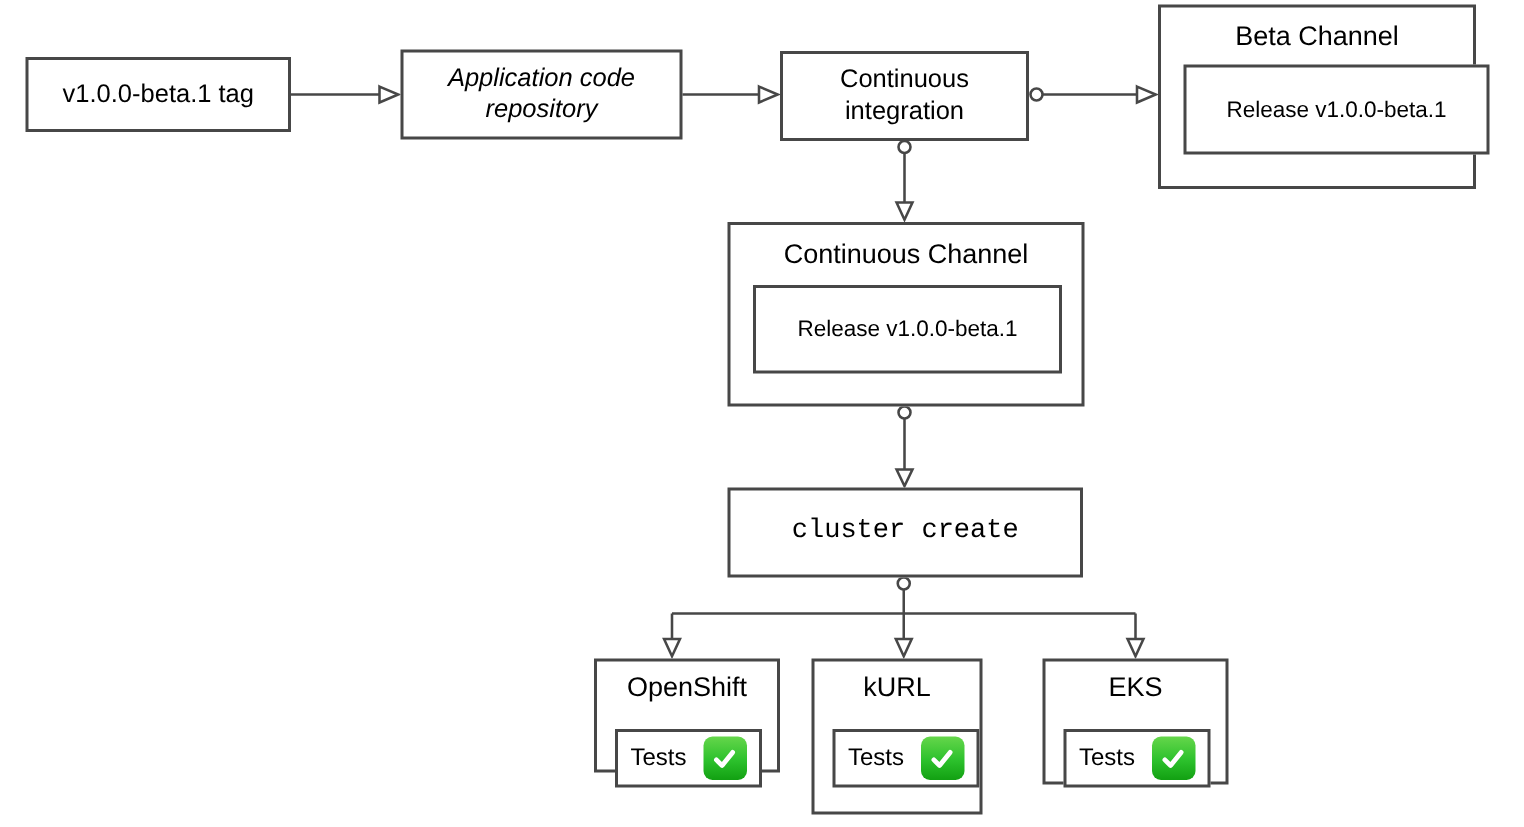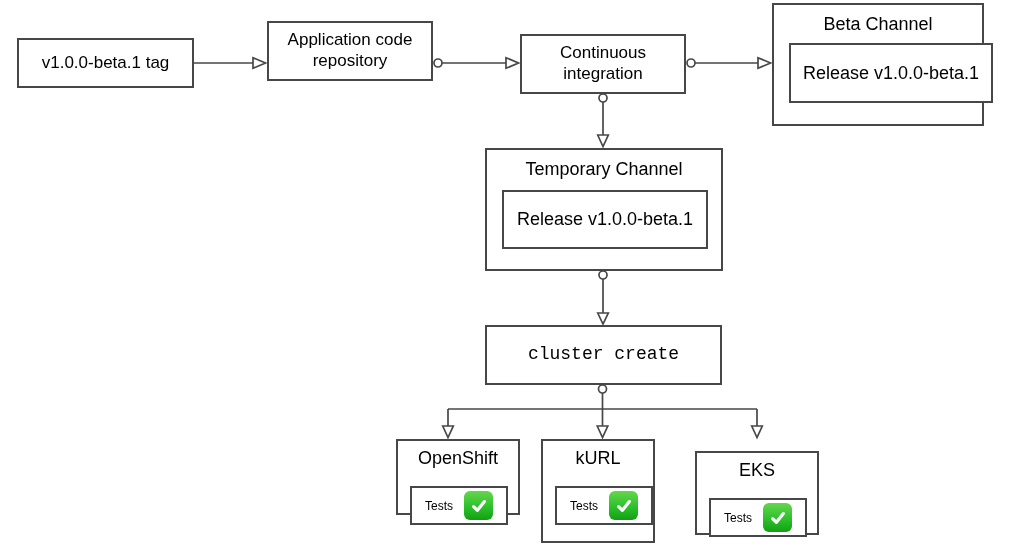--- a/index.html
+++ b/index.html
@@ -28,27 +28,27 @@
     position:absolute;box-sizing:border-box;background:#fff;
     border:2px solid var(--stroke);z-index:1;
   }
   .group-title{
     display:block;text-align:center;font-size:18px;line-height:1.2;
   }
   .inner-box{
     position:absolute;box-sizing:border-box;background:#fff;
     border:2px solid var(--stroke);
     display:flex;align-items:center;justify-content:center;
-    text-align:center;font-size:18px;
+    text-align:center;font-size:15px;
   }
   .mono{
     font-family:"Liberation Mono","DejaVu Sans Mono",monospace;
     font-weight:normal;font-size:18px;white-space:nowrap;
   }
-  .tests-box{gap:11px;font-size:12px;}
+  .tests-box{gap:11px;font-size:16px;}
   .check{
     width:29px;height:29px;border-radius:6px;flex:0 0 auto;
     background:linear-gradient(180deg,var(--check-top) 0%,#2cc12c 55%,var(--check-bottom) 100%);
     display:flex;align-items:center;justify-content:center;
   }
 </style>
 </head>
 <body>
 
 <div class="canvas">
@@ -95,39 +95,39 @@
       <path class="arrow" d="M442.7,426 L448,437.5 L453.3,426 Z"></path>
       <path class="arrow" d="M597.2,426 L602.5,437.5 L607.8,426 Z"></path>
       <path class="arrow" d="M751.7,426 L757,437.5 L762.3,426 Z"></path>
     </g>
   </svg>
 
   <div class="node" style="left:17px;top:38px;width:177px;height:50px;">
     <span>v1.0.0-beta.1 tag</span>
   </div>
 
-  <div class="node" style="left:267px;top:21px;width:166px;height:60px;">
+  <div class="node" style="left:267px;top:33px;width:188px;height:60px;font-style:italic;">
     <span>Application code
 repository</span>
   </div>
 
   <div class="node" style="left:520px;top:34px;width:166px;height:60px;">
     <span>Continuous
 integration</span>
   </div>
 
   <div class="group" style="left:772px;top:3px;width:212px;height:123px;padding-top:9px;">
     <span class="group-title">Beta Channel</span>
     <div class="inner-box" style="left:15px;top:38px;width:204px;height:60px;">
       <span>Release v1.0.0-beta.1</span>
     </div>
   </div>
 
   <div class="group" style="left:485px;top:148px;width:238px;height:123px;padding-top:9px;">
-    <span class="group-title">Temporary Channel</span>
+    <span class="group-title">Continuous Channel</span>
     <div class="inner-box" style="left:15px;top:40px;width:206px;height:59px;">
       <span>Release v1.0.0-beta.1</span>
     </div>
   </div>
 
   <div class="node" style="left:485px;top:325px;width:237px;height:60px;">
     <span class="mono">cluster create</span>
   </div>
 
   <div class="group" style="left:396px;top:439px;width:124px;height:76px;padding-top:7px;">
@@ -147,21 +147,21 @@
     <div class="inner-box tests-box" style="left:12px;top:45px;width:98px;height:39px;">
       <span>Tests</span>
       <span class="check">
         <svg width="18" height="18" viewBox="0 0 18 18">
           <path d="M3.6 9.6 L7.4 13.3 L14.4 4.6" stroke="#fff" stroke-width="3.2" fill="none" stroke-linecap="round" stroke-linejoin="round"></path>
         </svg>
       </span>
     </div>
   </div>
 
-  <div class="group" style="left:695px;top:439px;width:124px;height:84px;padding-top:7px;margin-top:12px;">
+  <div class="group" style="left:695px;top:439px;width:124px;height:84px;padding-top:7px;">
     <span class="group-title">EKS</span>
     <div class="inner-box tests-box" style="left:12px;top:45px;width:98px;height:39px;">
       <span>Tests</span>
       <span class="check">
         <svg width="18" height="18" viewBox="0 0 18 18">
           <path d="M3.6 9.6 L7.4 13.3 L14.4 4.6" stroke="#fff" stroke-width="3.2" fill="none" stroke-linecap="round" stroke-linejoin="round"></path>
         </svg>
       </span>
     </div>
   </div>

